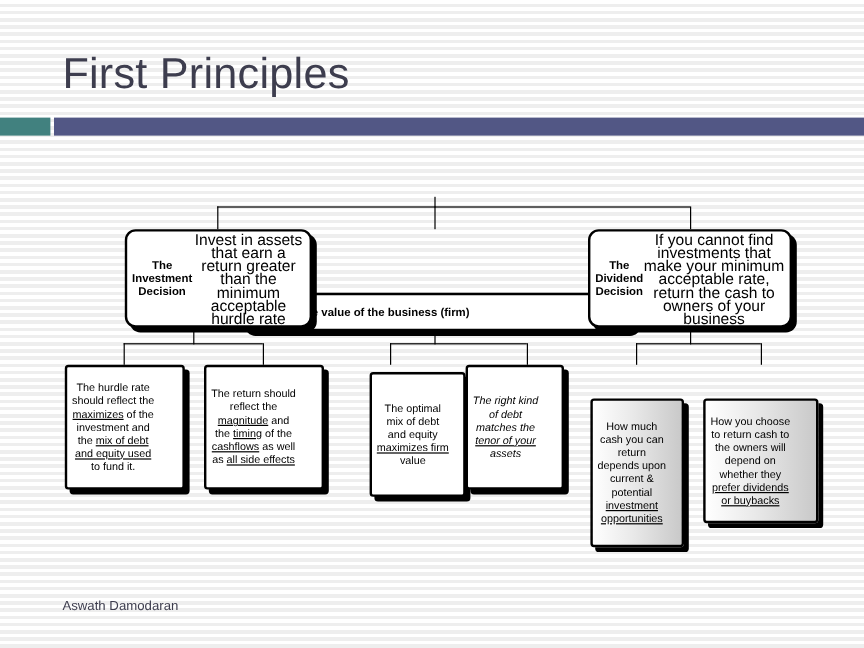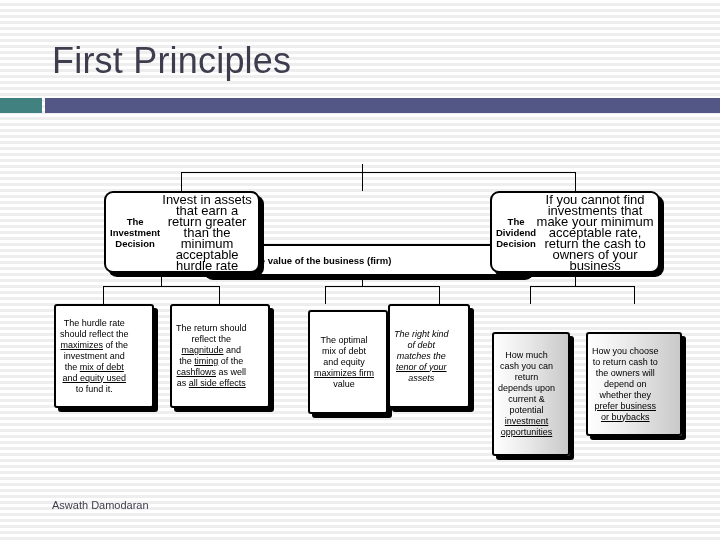--- a/index.html
+++ b/index.html
@@ -244,21 +244,21 @@
       </div>
     </div>
 
     <div class="node tiny shaded" style="left:586px; top:186px; width:96px; height:104px;">
       <div class="small">
         <span>How you choose</span><br>
         <span>to return cash to</span><br>
         <span>the owners will</span><br>
         <span>depend on</span><br>
         <span>whether they</span><br>
-        <span class="u">prefer business</span><br>
+        <span class="u">prefer dividends</span><br>
         <span class="u">or buybacks</span>
       </div>
     </div>
 
   </div>
 
   <div id="footer-author">Aswath Damodaran</div>
   <div id="footer-page">89</div>
 
 </div>

